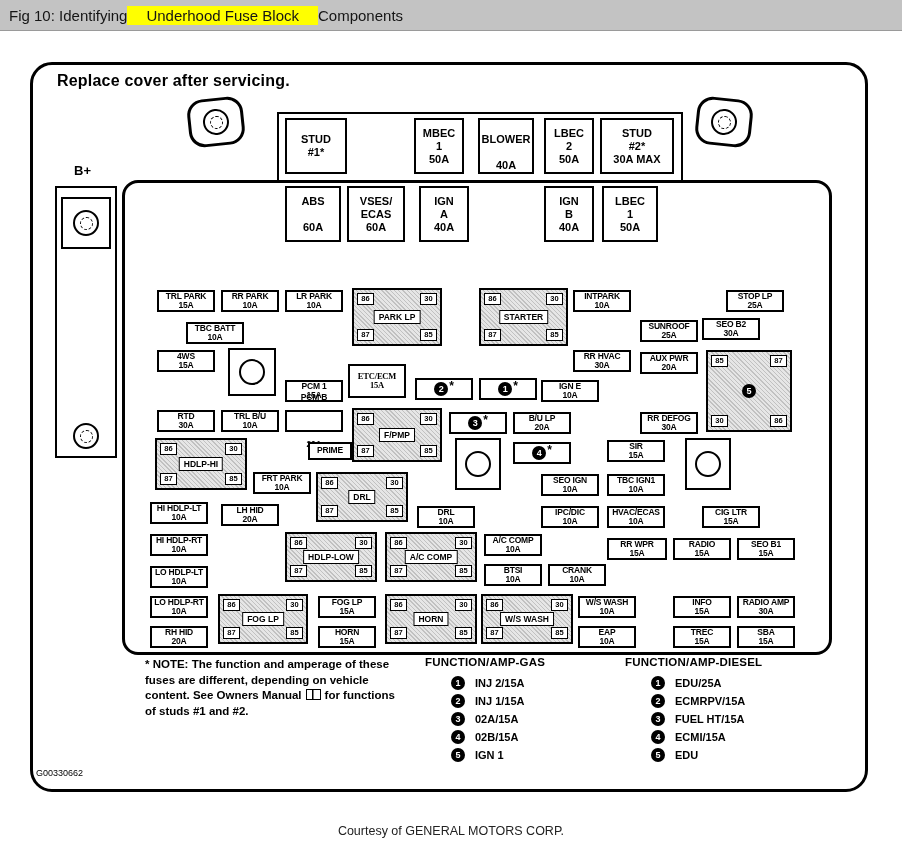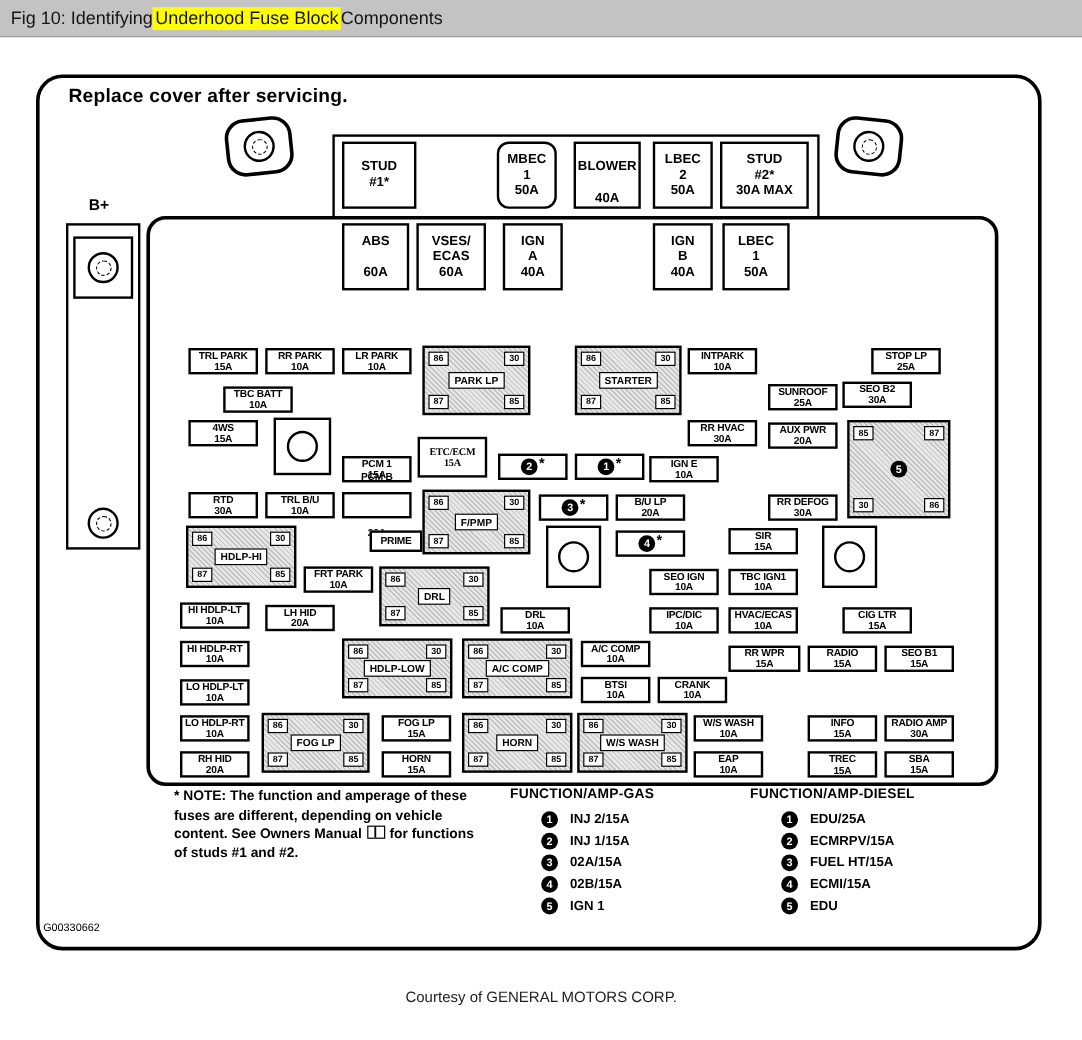--- a/index.html
+++ b/index.html
@@ -1,19 +1,19 @@
 <!DOCTYPE html>
 <html><head>
 <meta charset="utf-8">
 <style>
   *{margin:0;padding:0;box-sizing:border-box}
   html,body{width:902px;height:867px;background:#fff;font-family:"Liberation Sans",sans-serif;color:#000;overflow:hidden;position:relative}
 
   .titlebar{position:absolute;left:0;top:0;width:902px;height:31px;background:#c3c3c3;border-bottom:1px solid #9a9a9a;display:flex;align-items:center;padding-left:9px;font-size:15px;color:#151515}
-  .hl{background:#ffff00;padding:1px 2px}
+  .hl{background:#ffff00;padding:1px 19px}
 
   .frame{position:absolute;left:30px;top:62px;width:838px;height:730px;border:3px solid #000;border-radius:22px;background:#fff}
   .dheader{position:absolute;left:57px;top:72px;font-size:16px;font-weight:bold;letter-spacing:.2px}
 
   .tab{position:absolute;width:56px;height:48px;border:3px solid #000;border-radius:16px;background:#fff;display:flex;align-items:center;justify-content:center}
   .tab1{left:188px;top:98px;transform:rotate(-6deg)}
   .tab2{left:696px;top:98px;transform:rotate(6deg)}
   .tcirc{width:26px;height:26px;border:2px solid #000;border-radius:50%;display:flex;align-items:center;justify-content:center;background:#fff}
   .tcirc-inner{width:13px;height:13px;border:1.5px dashed #000;border-radius:50%}
 
@@ -95,21 +95,21 @@
 </div>
 
 <div class="toppanel"></div>
 <div class="mainblock"></div>
 
 <div id="layer">
     <div class="lfuse" style="left: 285px; top: 118px; width: 62px; height: 56px;">
       <div class="lfl">STUD</div>
       <div class="lfl">#1*</div>
     </div>
-    <div class="lfuse" style="left: 414px; top: 118px; width: 50px; height: 56px; border-radius: 10px;">
+    <div class="lfuse" style="left: 414px; top: 118px; width: 50px; height: 56px;">
       <div class="lfl">MBEC</div>
       <div class="lfl">1</div>
       <div class="lfl">50A</div>
     </div>
     <div class="lfuse" style="left: 478px; top: 118px; width: 56px; height: 56px; justify-content: flex-end;">
       <div class="lfl">BLOWER</div>
       <div class="lfl"></div>
       <div class="lfl">40A</div>
     </div>
     <div class="lfuse" style="left: 544px; top: 118px; width: 50px; height: 56px;">
@@ -323,21 +323,21 @@
       <div class="fl">20A</div>
     </div>
     <div class="fuse" style="left: 318px; top: 626px; width: 58px; height: 22px;">
       <div class="fl">HORN</div>
       <div class="fl">15A</div>
     </div>
     <div class="fuse" style="left: 578px; top: 626px; width: 58px; height: 22px;">
       <div class="fl">EAP</div>
       <div class="fl">10A</div>
     </div>
-    <div class="fuse" style="left: 673px; top: 626px; width: 58px; height: 22px; justify-content: space-between;">
+    <div class="fuse" style="left: 673px; top: 626px; width: 58px; height: 22px;">
       <div class="fl">TREC</div>
       <div class="fl">15A</div>
     </div>
     <div class="fuse" style="left: 737px; top: 626px; width: 58px; height: 22px;">
       <div class="fl">SBA</div>
       <div class="fl">15A</div>
     </div>
     <div class="relay" style="left: 352px; top: 288px; width: 90px; height: 58px;">
       <div class="pin tl">86</div>
       <div class="pin tr">30</div>

